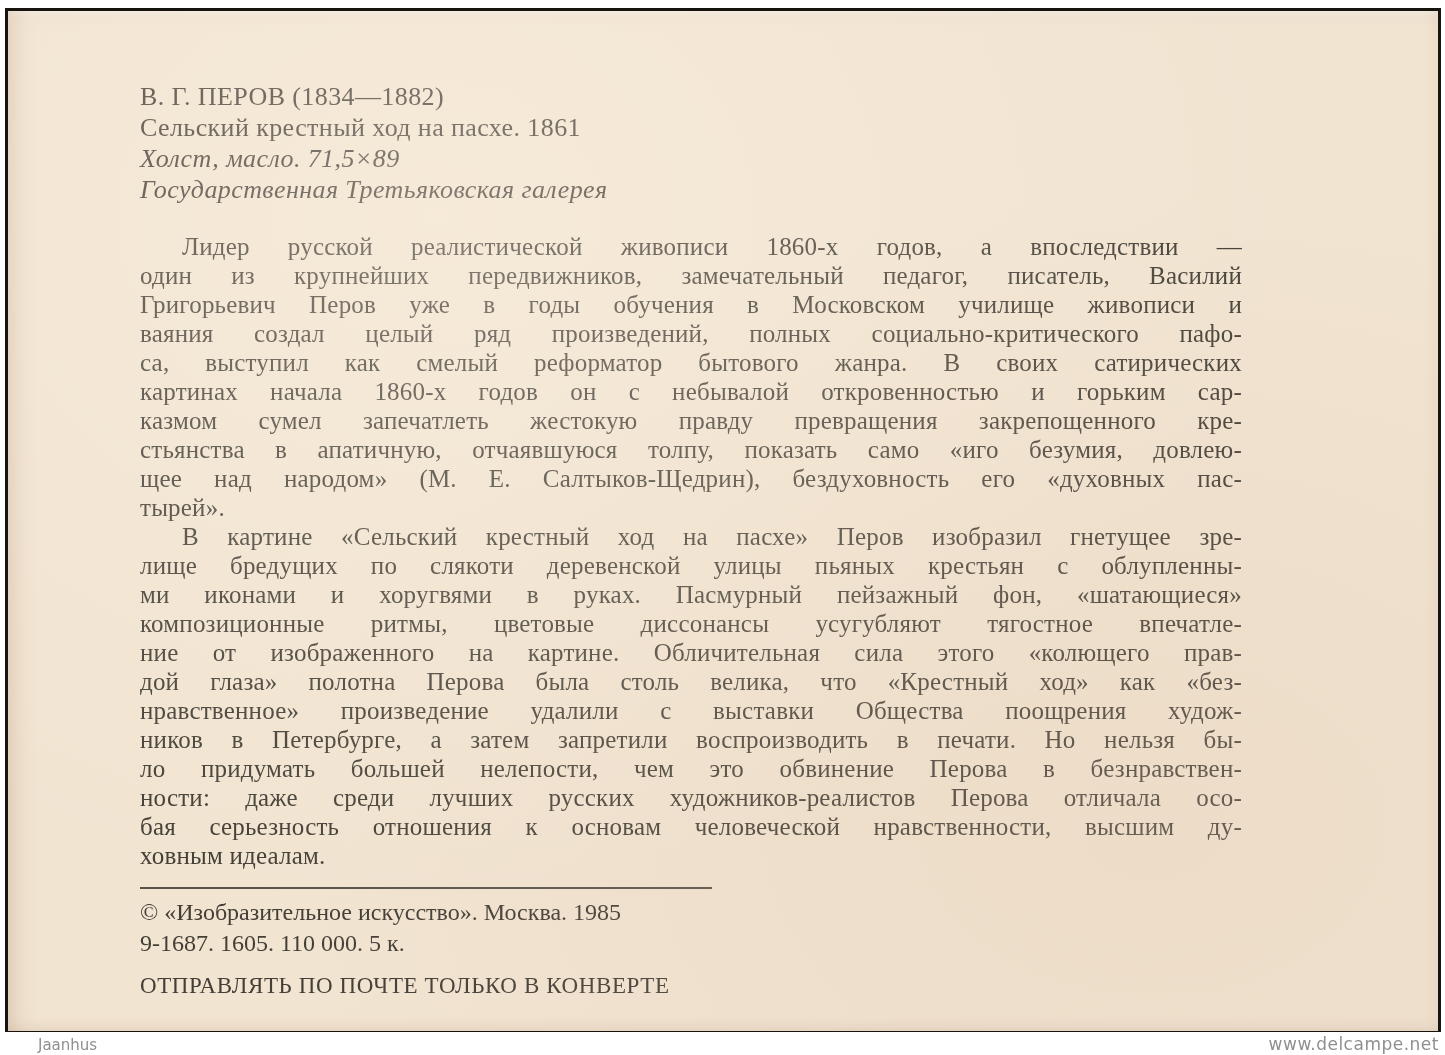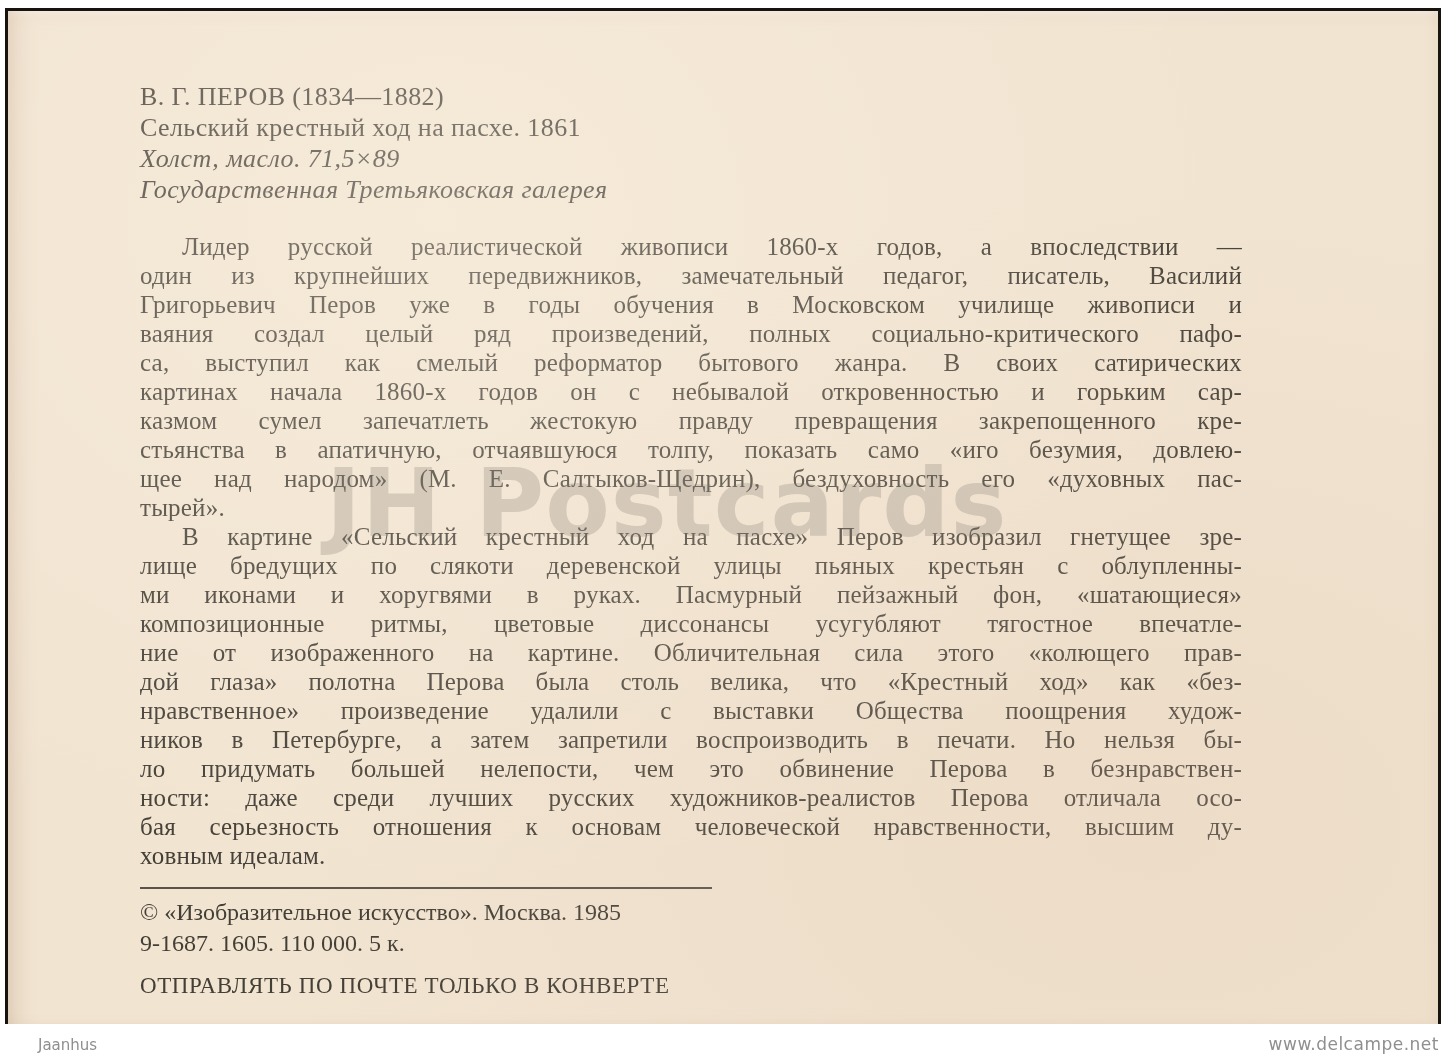--- a/index.html
+++ b/index.html
@@ -89,21 +89,21 @@
     font-size: 94px; font-weight: 700;
     letter-spacing: 1px;
     color: rgba(122,115,107,0.25);
     white-space: nowrap;
     z-index: 5;
     pointer-events: none;
   }
 
   .strip {
     position: absolute;
-    left: 0; right: 0; bottom: 0; height: 31px;
+    left: 0; right: 0; bottom: 0; height: 23px;
     background: #ffffff;
     font-family: "DejaVu Sans", "Liberation Sans", sans-serif;
     color: #8f8f8f;
   }
   .seller {
     position: absolute; left: 38px; bottom: 1px;
     font-size: 15px;
   }
   .site {
     position: absolute; right: 6px; bottom: 1px;
@@ -156,20 +156,19 @@
 
     <div class="rule"></div>
 
     <div class="imprint">
       <div>© «Изобразительное искусство». Москва. 1985</div>
       <div>9-1687. 1605. 110 000. 5 к.</div>
     </div>
 
     <div class="mailing">ОТПРАВЛЯТЬ ПО ПОЧТЕ ТОЛЬКО В КОНВЕРТЕ</div>
 
-    <div class="watermark">JH Postcards</div>
   </div>
 </div>
 
 <div class="strip">
   <span class="seller">Jaanhus</span>
   <span class="site">www.delcampe.net</span>
 </div>
 
 </body></html>

